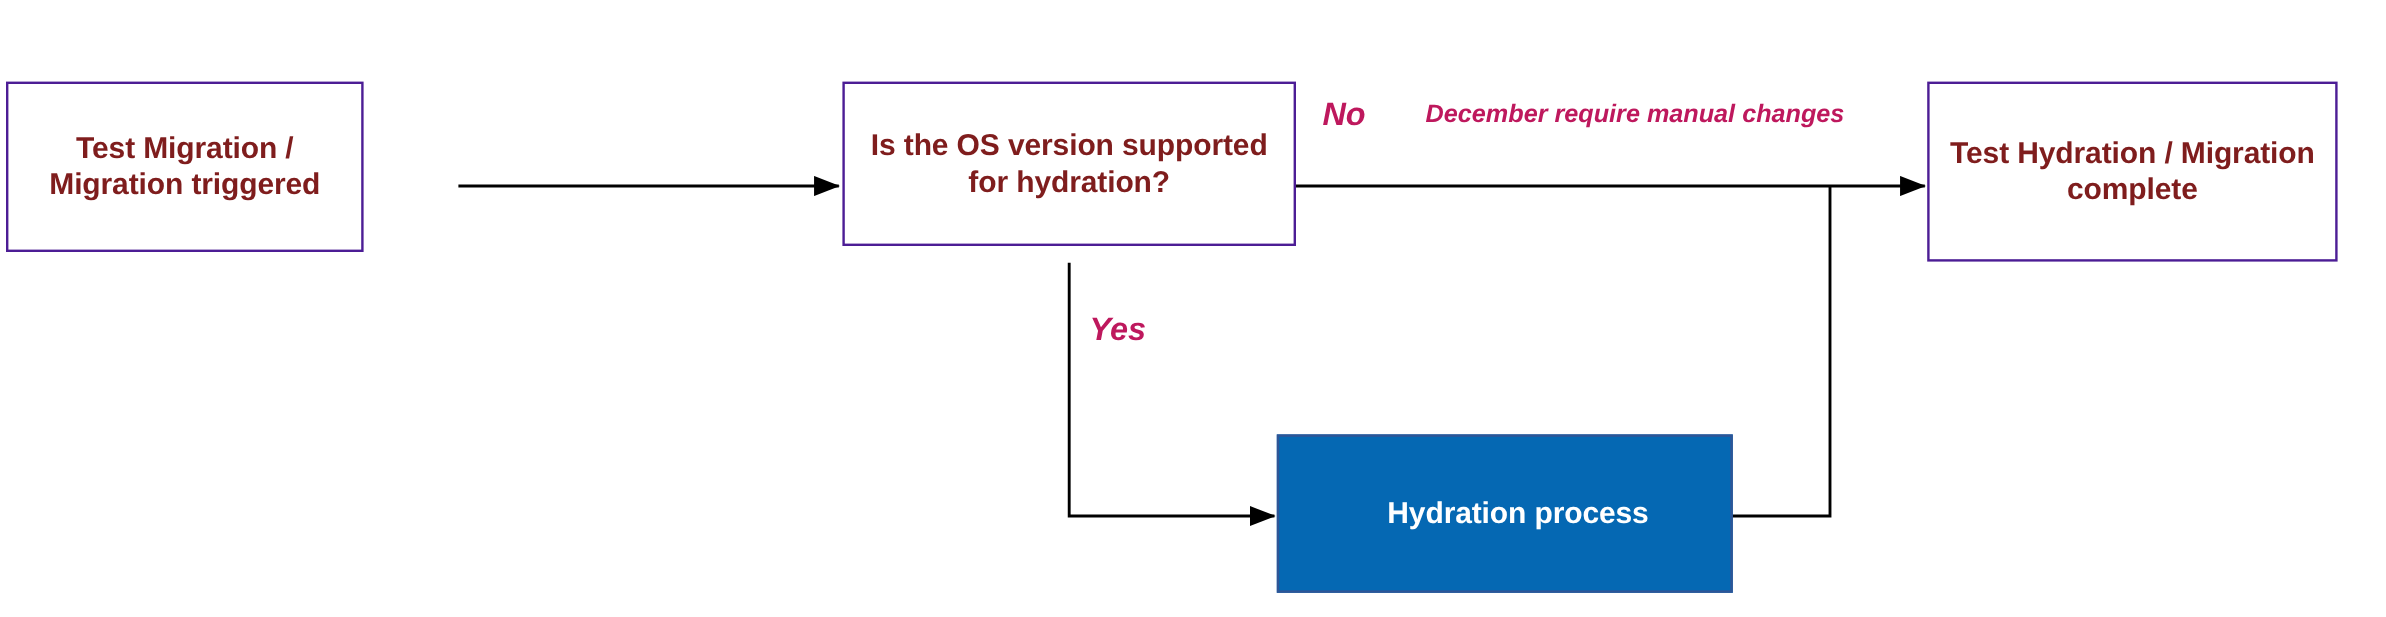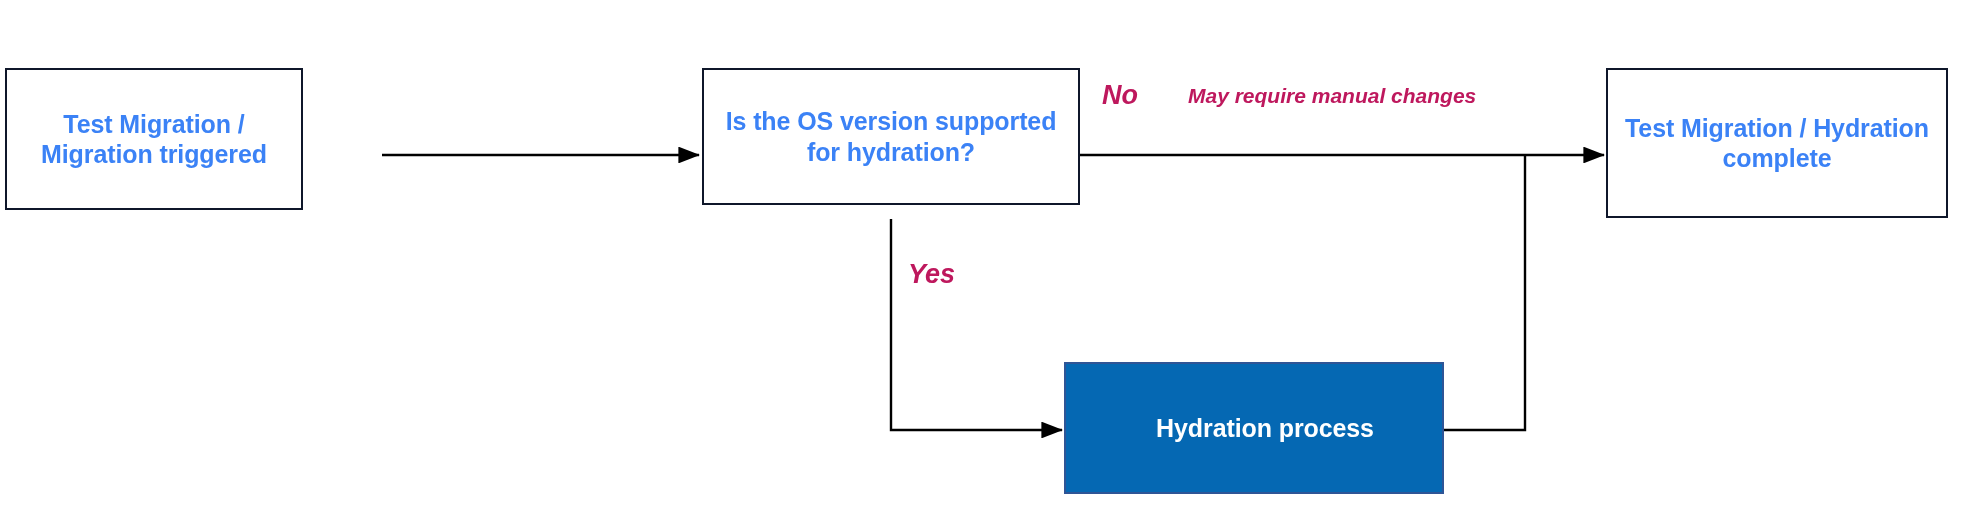--- a/index.html
+++ b/index.html
@@ -24,22 +24,22 @@
     position: absolute;
     box-sizing: border-box;
     display: flex;
     align-items: center;
     justify-content: center;
     text-align: center;
     line-height: 1.22;
   }
   .node-outline {
     background: #ffffff;
-    border: 2px solid #0f172a;
-    color: #3b82f6;
+    border: 2px solid #4c1d95;
+    color: #7f1d1d;
     font-weight: bold;
     font-size: 25px;
     letter-spacing: -0.1px;
   }
   .node-filled {
     background: #0568b3;
     border: 2px solid #2f5596;
     color: #ffffff;
     font-weight: bold;
     font-size: 25px;
@@ -98,22 +98,22 @@
 
   <div class="node node-outline" style="left:702px; top:68px; width:378px; height:137px;">
     <span class="node-label">Is the OS version supported for hydration?</span>
   </div>
 
   <div class="node node-filled" style="left:1064px; top:362px; width:380px; height:132px;">
     <span class="node-label">Hydration process</span>
   </div>
 
   <div class="node node-outline" style="left:1606px; top:68px; width:342px; height:150px;">
-    <span class="node-label">Test Migration / Hydration complete</span>
+    <span class="node-label">Test Hydration / Migration complete</span>
   </div>
 
   <div class="edge-label edge-label-lg" style="left:1102px; top:80px;">No</div>
 
-  <div class="edge-label edge-label-sm" style="left:1188px; top:84px;">May require manual changes</div>
+  <div class="edge-label edge-label-sm" style="left:1188px; top:84px;">December require manual changes</div>
 
   <div class="edge-label edge-label-lg" style="left:908px; top:232px;margin-top:27px;">Yes</div>
 
 </div>
 
 </body></html>

